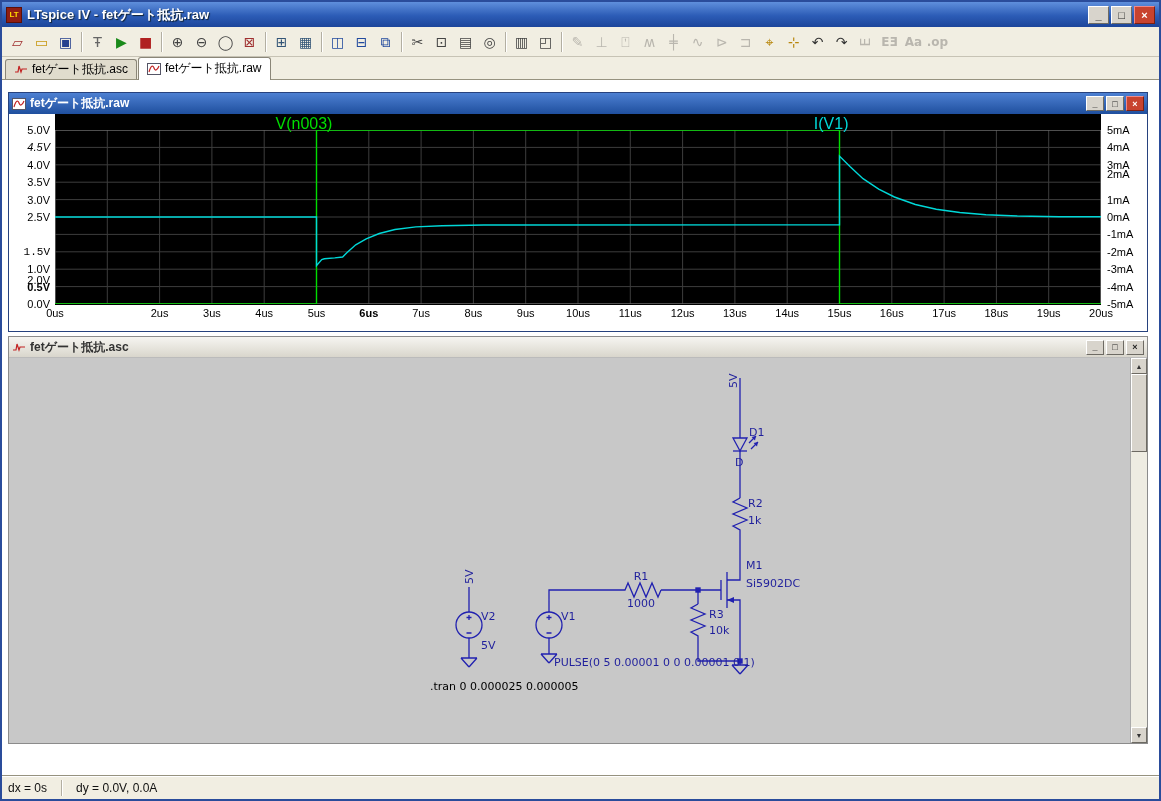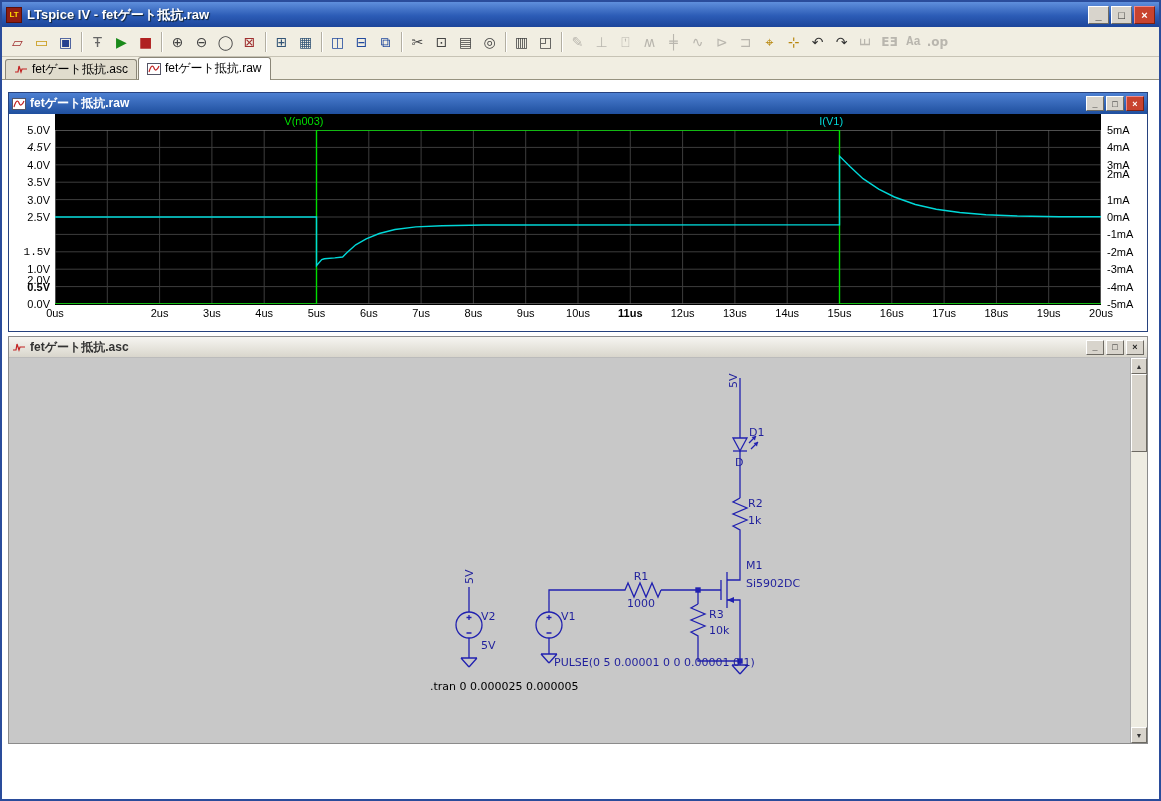--- a/index.html
+++ b/index.html
@@ -55,21 +55,21 @@
   .child-btn { width:18px; height:15px; background:#d8d4cc; border:1px solid; border-color:#fff #6d6a63 #6d6a63 #fff;
                font-size:9px; line-height:12px; text-align:center; padding:0; color:#222; font-weight:bold; }
   .child-btn.close-red { background:#c8432f; color:#fff; border-color:#e88 #7c1f12 #7c1f12 #e88; }
   .file-icon { display:block; }
 
   
   .wave-content { position:relative; width:100%; height:217px; background:#fff; overflow:hidden; }
   .pane { position:absolute; left:46px; right:46px; top:0; height:191px; background:#000; }
   #waveSvg { position:absolute; left:0; top:16px; width:100%; height:174px; display:block; }
   #traceLabels { position:absolute; left:0; top:0; width:100%; height:16px; }
-  .trace-label { position:absolute; top:1px; transform:translateX(-50%); font-size:11px; }
+  .trace-label { position:absolute; top:1px; transform:translateX(-50%); font-size:16px; }
   .ylabels { position:absolute; top:0; width:44px; height:191px; }
   .ylabels.left { left:0; } .ylabels.right { right:0; }
   .ytick { position:absolute; right:3px; transform:translateY(-50%); font-size:11px; color:#000; white-space:nowrap; }
   .ylabels.right .ytick { right:auto; left:4px; }
   #xLabels { position:absolute; left:0; right:0; top:191px; height:20px; }
   .xtick { position:absolute; top:2px; transform:translateX(-50%); font-size:11px; color:#000; }
 
   
   .schem-body { display:flex; width:100%; height:385px; }
   .schem-canvas { flex:1 1 auto; position:relative; background:#c8c8c8; overflow:hidden; }
@@ -211,21 +211,21 @@
       <button class="tb-btn">
         <span class="tb-glyph" style="color: rgb(51, 51, 51);">↷</span>
       </button>
       <button class="tb-btn disabled">
         <span class="tb-glyph rot90" style="color: rgb(153, 153, 153);">E</span>
       </button>
       <button class="tb-btn disabled">
         <span class="tb-glyph small" style="color: rgb(153, 153, 153);">EƎ</span>
       </button>
       <button class="tb-btn disabled">
-        <span class="tb-glyph small" style="color: rgb(136, 136, 136); font-family: Liberation Mono, monospace;">Aa</span>
+        <span class="tb-glyph small" style="color: rgb(136, 136, 136);">Aa</span>
       </button>
       <button class="tb-btn disabled">
         <span class="tb-glyph small" style="color: rgb(136, 136, 136);">.op</span>
       </button>
     </div>
 
   <div class="tabbar">
     <div class="tab">
       <svg class="file-icon" width="14" height="12" viewBox="0 0 14 12">
         <path d="M1 9 H4 L5 3 L7 9 L8 6 H13" stroke="#c22222" fill="none" stroke-width="1.2"></path>
@@ -326,26 +326,26 @@
             <div class="ytick" style="top: 172.6px;">-4mA</div>
             <div class="ytick" style="top: 190px;">-5mA</div>
           </div>
         <div id="xLabels">
             <div class="xtick" style="left: calc(0% + 46px);">0us</div>
             <div class="xtick" style="left: calc(5% + 41.4px); margin-top: 44px;">1us</div>
             <div class="xtick" style="left: calc(10% + 36.8px);">2us</div>
             <div class="xtick" style="left: calc(15% + 32.2px);">3us</div>
             <div class="xtick" style="left: calc(20% + 27.6px);">4us</div>
             <div class="xtick" style="left: calc(25% + 23px);">5us</div>
-            <div class="xtick" style="left: calc(30% + 18.4px);">6us</div>
+            <div class="xtick" style="left: calc(30% + 18.4px); font-weight: bold;">6us</div>
             <div class="xtick" style="left: calc(35% + 13.8px);">7us</div>
             <div class="xtick" style="left: calc(40% + 9.2px);">8us</div>
             <div class="xtick" style="left: calc(45% + 4.6px);">9us</div>
             <div class="xtick" style="left: calc(50% + 0px);">10us</div>
-            <div class="xtick" style="left: calc(55% - 4.6px); font-weight: bold;">11us</div>
+            <div class="xtick" style="left: calc(55% - 4.6px);">11us</div>
             <div class="xtick" style="left: calc(60% - 9.2px); text-align: right;">12us</div>
             <div class="xtick" style="left: calc(65% - 13.8px);">13us</div>
             <div class="xtick" style="left: calc(70% - 18.4px);">14us</div>
             <div class="xtick" style="left: calc(75% - 23px);">15us</div>
             <div class="xtick" style="left: calc(80% - 27.6px);">16us</div>
             <div class="xtick" style="left: calc(85% - 32.2px);">17us</div>
             <div class="xtick" style="left: calc(90% - 36.8px);">18us</div>
             <div class="xtick" style="left: calc(95% - 41.4px);">19us</div>
             <div class="xtick" style="left: calc(100% - 46px);">20us</div>
           </div>
@@ -418,14 +418,19 @@
         <div class="vscroll">
           <button class="scroll-btn up">▲</button>
           <div class="scroll-thumb"></div>
           <button class="scroll-btn down">▼</button>
         </div>
       </div>
     </div>
 
   </div>
 
+  <div class="statusbar">
+    <span>dx = 0s</span>
+    <span class="status-groove"></span>
+    <span>dy = 0.0V, 0.0A</span>
+  </div>
 
 </div>
 
 </body></html>

